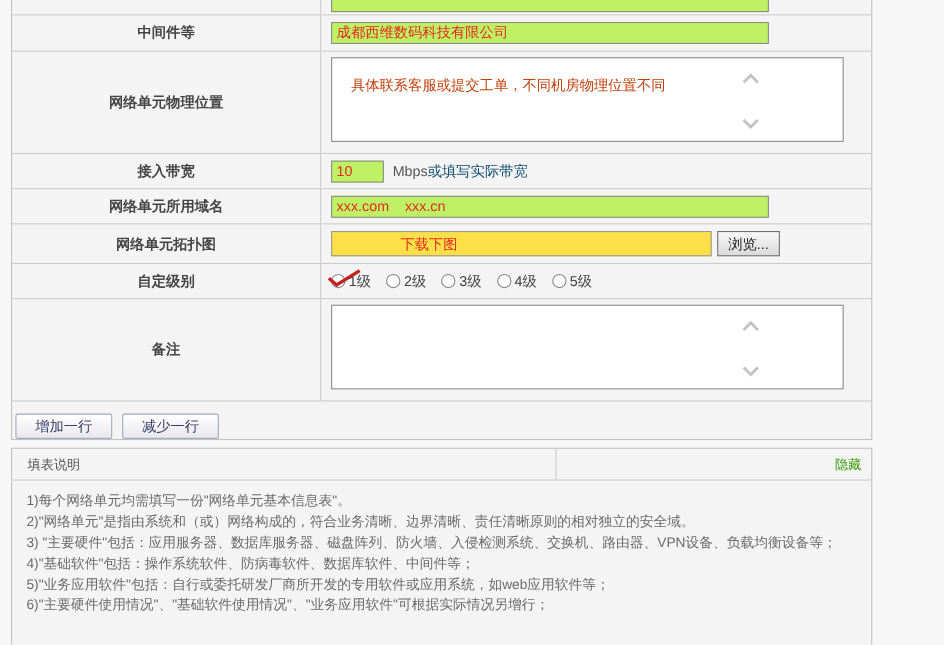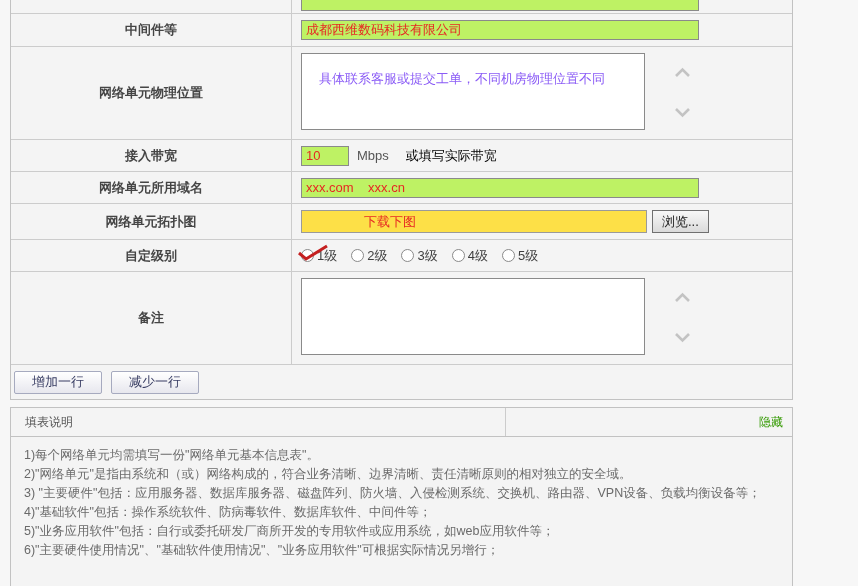--- a/index.html
+++ b/index.html
@@ -23,41 +23,41 @@
   .cnt { flex: 1; position: relative; display: flex; align-items: center; padding-left: 9px; }
   .r0 { height: 14px; }
   .r0 .cnt { overflow: hidden; }
   .r1 { height: 33px; }
   .r2 { height: 93px; }
   .r3 { height: 32px; }
   .r4 { height: 32px; }
   .r5 { height: 36px; }
   .r6 { height: 32px; }
   .r7 { height: 93px; }
-  .rbtn { height: 34px; display: flex; align-items: center; padding-left: 3px; border-bottom: none; }
+  .rbtn { height: 34px; display: flex; align-items: flex-end; padding-left: 3px; border-bottom: none; }
   .ti {
     height: 20px; border: 1px solid #8a8a8a; background: #bef264;
     font-family: "Liberation Sans", sans-serif; font-size: 13px;
     color: #e62823; padding: 1px 4px; outline: none;
   }
   .w400 { width: 398px; }
   .w48  { width: 48px; }
   .clipped { position: absolute; left: 9px; bottom: 2px; height: 24px; width: 398px; }
   .ta-wrap { position: relative; width: 398px; }
   .ta {
-    width: 344px; height: 77px; border: 1px solid #8a8a8a; background: #ffffff;
-    font-family: "Liberation Sans", sans-serif; font-size: 13px; color: #8b5cf6;
+    width: 466px; height: 77px; border: 1px solid #8a8a8a; background: #ffffff;
+    font-family: "Liberation Sans", sans-serif; font-size: 13px; color: #c2410c;
     padding: 16px 26px 6px 17px; resize: none; overflow: hidden; outline: none;
   }
   .ta-empty { padding: 4px 6px; }
   .sb-up, .sb-dn { position: absolute; right: 7px; line-height: 0; cursor: pointer; }
   .sb-up { top: 14px; }
   .sb-dn { bottom: 16px; }
   .unit { font-size: 13px; color: #555555; margin-left: 8px; }
-  .hint { font-size: 13px; color: #000000; margin-left: 17px; }
+  .hint { font-size: 13px; color: #0c4a6e; }
   .filefield {
     width: 346px; height: 23px; background: #fde047; border: 1px solid #9a9a9a;
     display: flex; align-items: center; cursor: pointer;
   }
   .filefield-text { color: #e62823; font-size: 13px; margin-left: 62px; }
   .browse-btn {
     margin-left: 5px; height: 23px; padding: 0 9px;
     border: 1px solid #707070; background: linear-gradient(#f8f8f8, #dadada);
     font-family: "Liberation Sans", sans-serif; font-size: 13px; color: #222222; cursor: pointer;
   }

